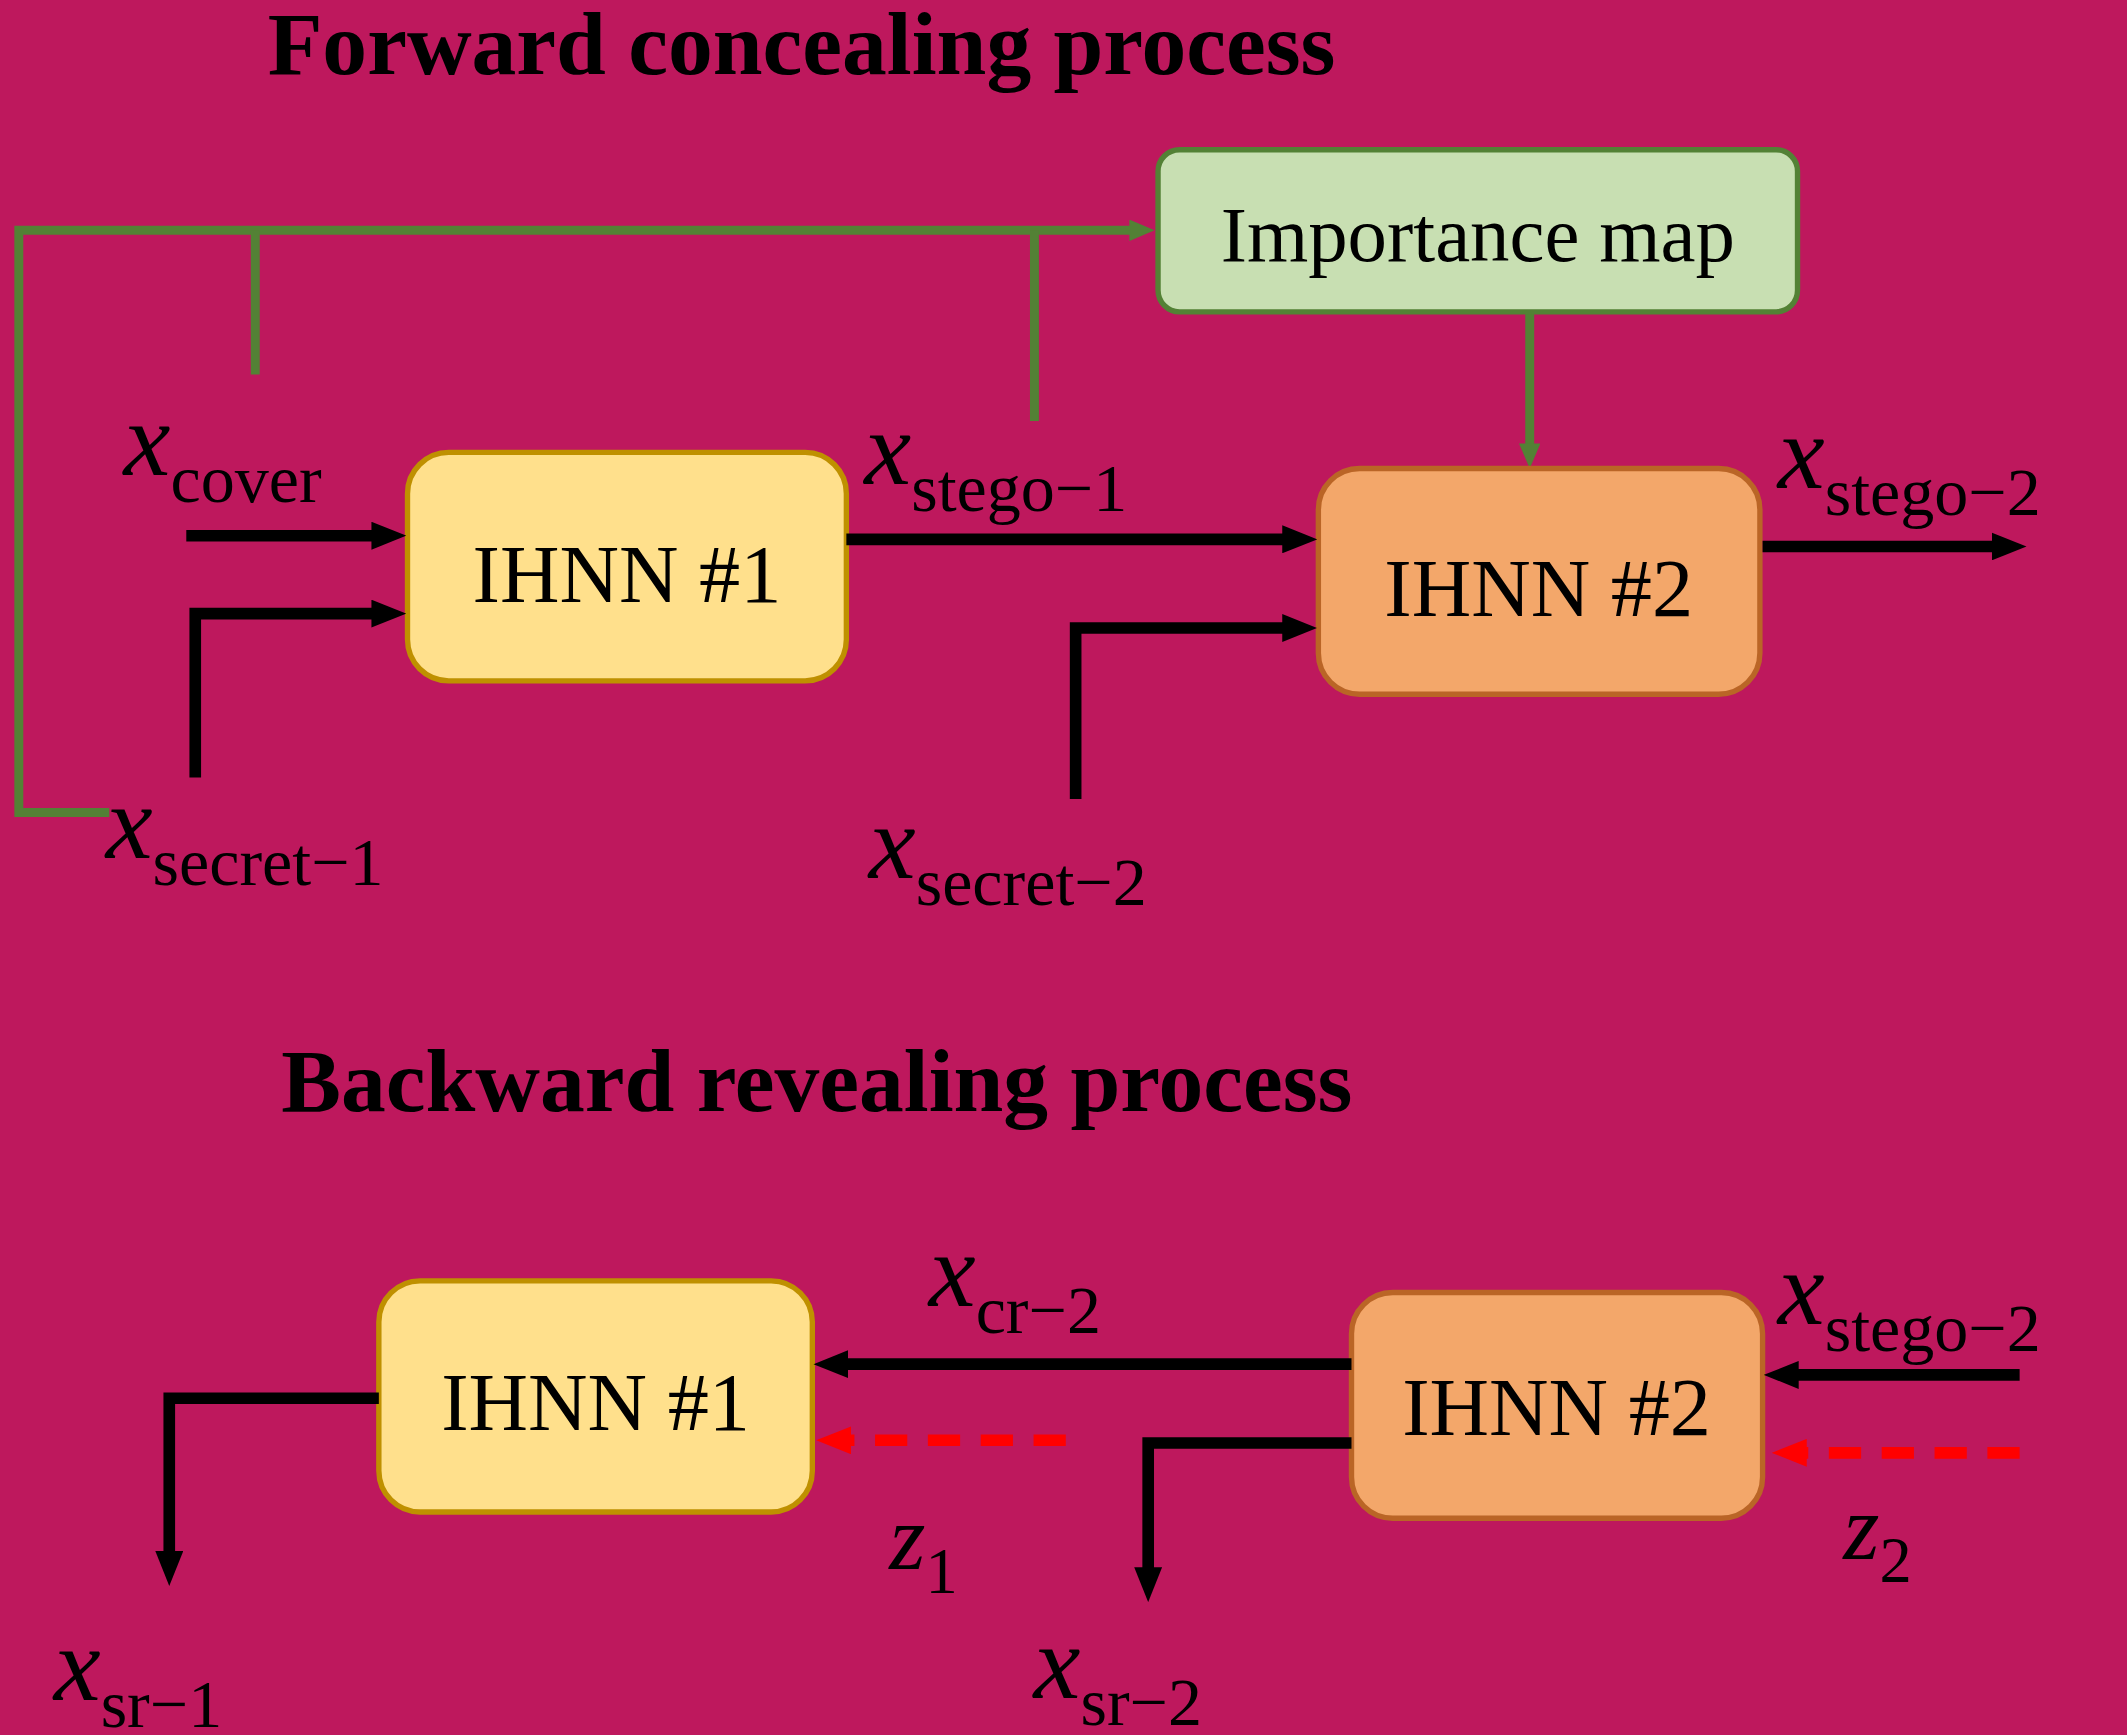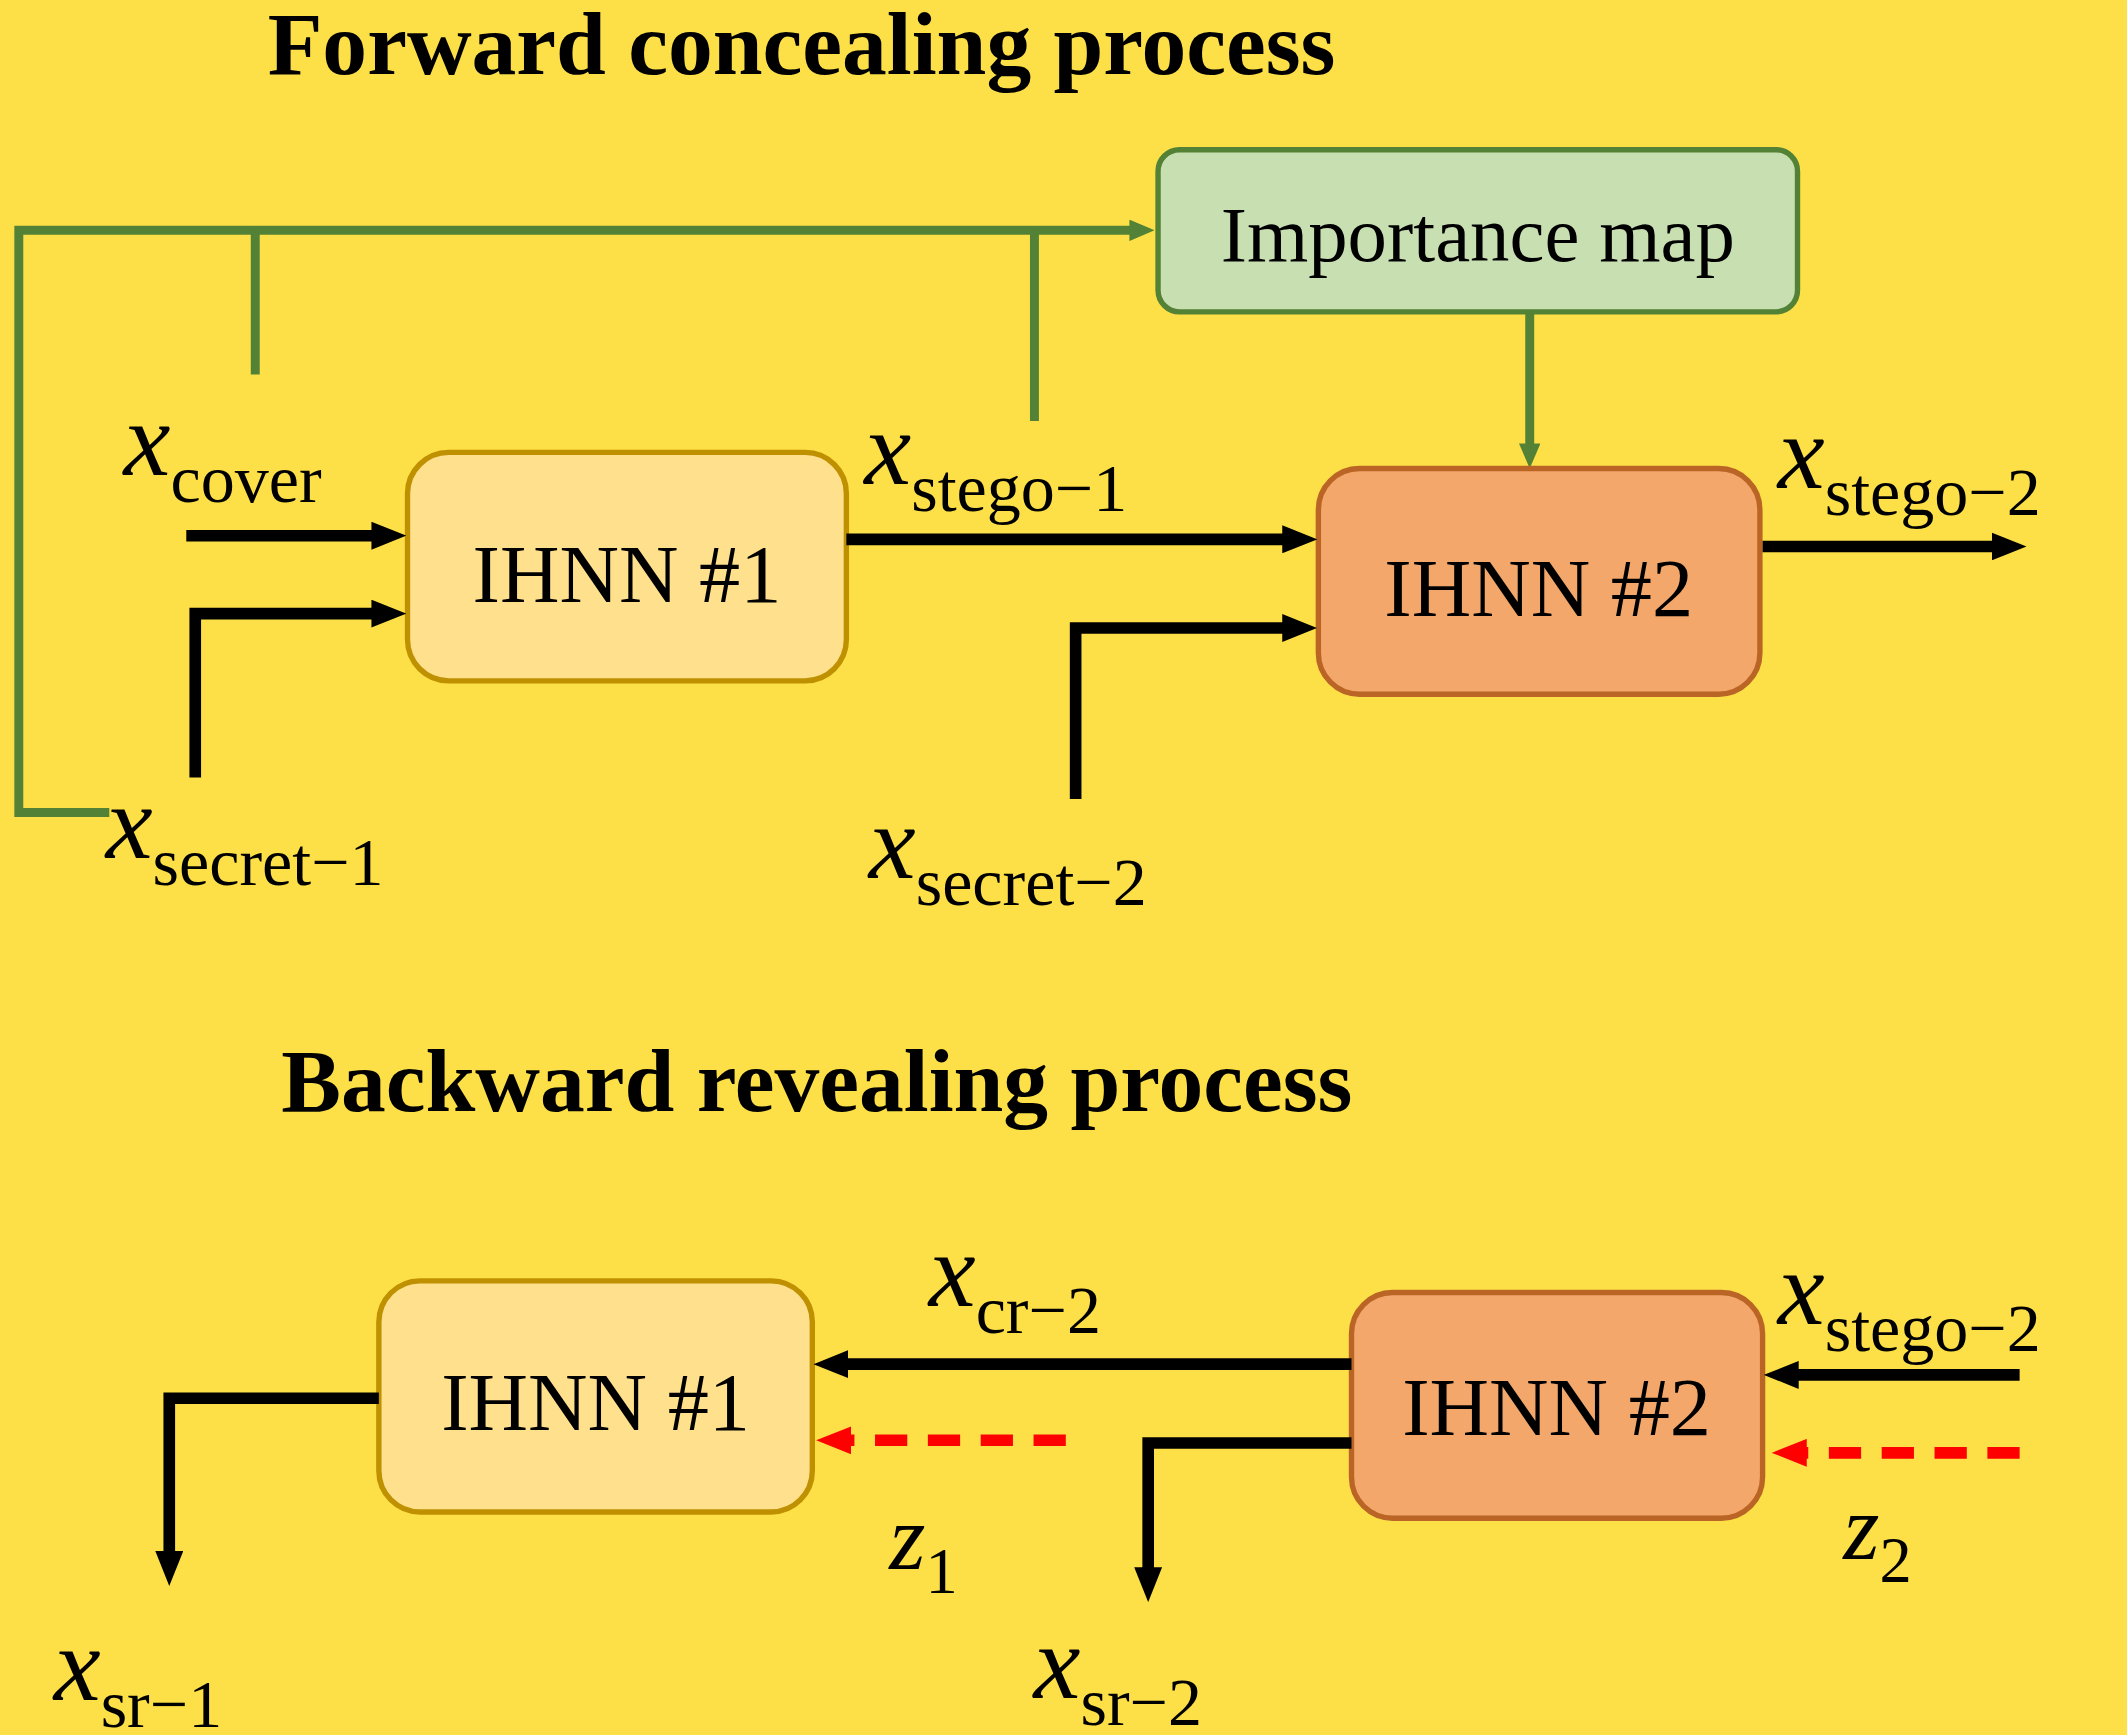--- a/index.html
+++ b/index.html
@@ -1,16 +1,16 @@
 <!DOCTYPE html>
 <html style="font-size:14.3px"><head>
 <meta charset="utf-8">
 <style>
   html,body{margin:0;padding:0;background:#ffffff;}
-  .page{width:2128px;height:1736px;background:#fde047;}
+  .page{width:2128px;height:1736px;background:#be185d;}
   svg{display:block;}
   text{font-family:"Liberation Serif","DejaVu Serif",serif;fill:#000000;}
   .title{font-size:100px;font-weight:bold;}
   .boxtext{font-size:92px;}
   .imptext{font-size:88px;}
   .mainvar{font-size:118px;font-style:italic;}
   .subvar{font-size:76px;font-style:normal;}
   .zvar{font-size:104px;font-style:italic;}
   .zsub{font-size:72px;font-style:normal;}
   .gline{stroke:#538135;stroke-width:10;fill:none;}

